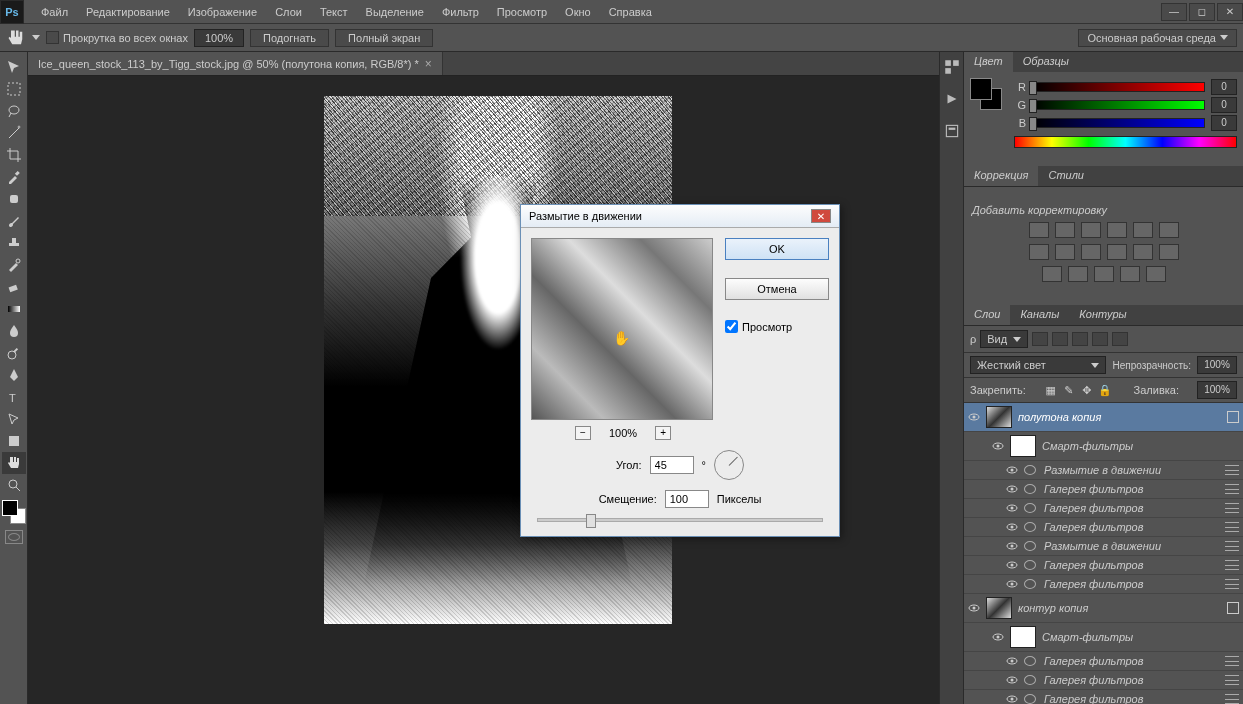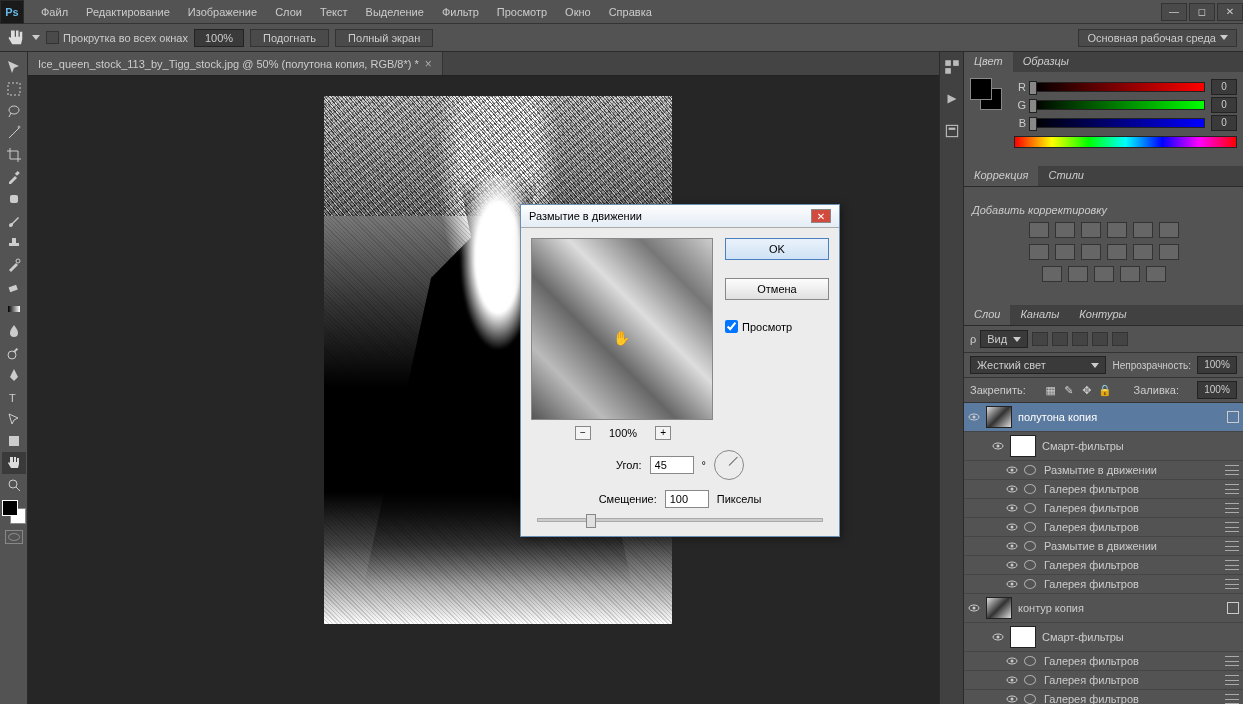--- a/index.html
+++ b/index.html
@@ -70,21 +70,21 @@
 .layers-panel { border-top: 1px solid #2a2a2a; flex: 1; display: flex; flex-direction: column; overflow: hidden; }
 .layers-toolbar { display: flex; align-items: center; padding: 4px 6px; gap: 4px; border-bottom: 1px solid #333; }
 .filter-select { background: #3a3a3a; border: 1px solid #222; padding: 1px 6px; height: 18px; flex: 0 0 auto; display: flex; align-items: center; gap: 6px; }
 .mini-icon { width: 16px; height: 14px; background: #444; border: 1px solid #333; }
 .blend-row { display: flex; align-items: center; padding: 3px 6px; gap: 6px; border-bottom: 1px solid #333; }
 .blend-select { background: #3a3a3a; border: 1px solid #222; padding: 1px 6px; height: 18px; flex: 1; display: flex; align-items: center; justify-content: space-between; }
 .opacity-field { background: #3a3a3a; border: 1px solid #222; width: 40px; height: 18px; text-align: center; line-height: 16px; font-size: 10px; }
 .lock-row { display: flex; align-items: center; padding: 3px 6px; gap: 18px; border-bottom: 1px solid #333; font-size: 10px; }
 .lock-icons { display: flex; gap: 4px; }
 .lock-ico { width: 14px; height: 14px; display: flex; align-items: center; justify-content: center; }
-.layer-list { flex: 1; overflow-y: auto; }
+.layer-list { flex: 1; overflow-y: auto; font-style: italic; }
 .layer-item { display: flex; align-items: center; padding: 3px 4px; border-bottom: 1px solid #454545; min-height: 26px; gap: 6px; }
 .layer-item.selected { background: #5a7aa0; color: #fff; }
 .layer-item.sub { padding-left: 28px; min-height: 20px; }
 .layer-item.sub2 { padding-left: 42px; min-height: 18px; font-size: 10px; }
 .eye { width: 12px; height: 12px; display: flex; align-items: center; justify-content: center; flex-shrink: 0; }
 .layer-thumb { width: 26px; height: 22px; background: #ddd; border: 1px solid #222; flex-shrink: 0; }
 .layer-thumb.white { background: #fff; }
 .layer-name { flex: 1; font-size: 11px; white-space: nowrap; overflow: hidden; }
 .filter-opts { width: 14px; height: 10px; display: flex; flex-direction: column; justify-content: space-between; }
 .filter-opts span { height: 1px; background: #aaa; }

